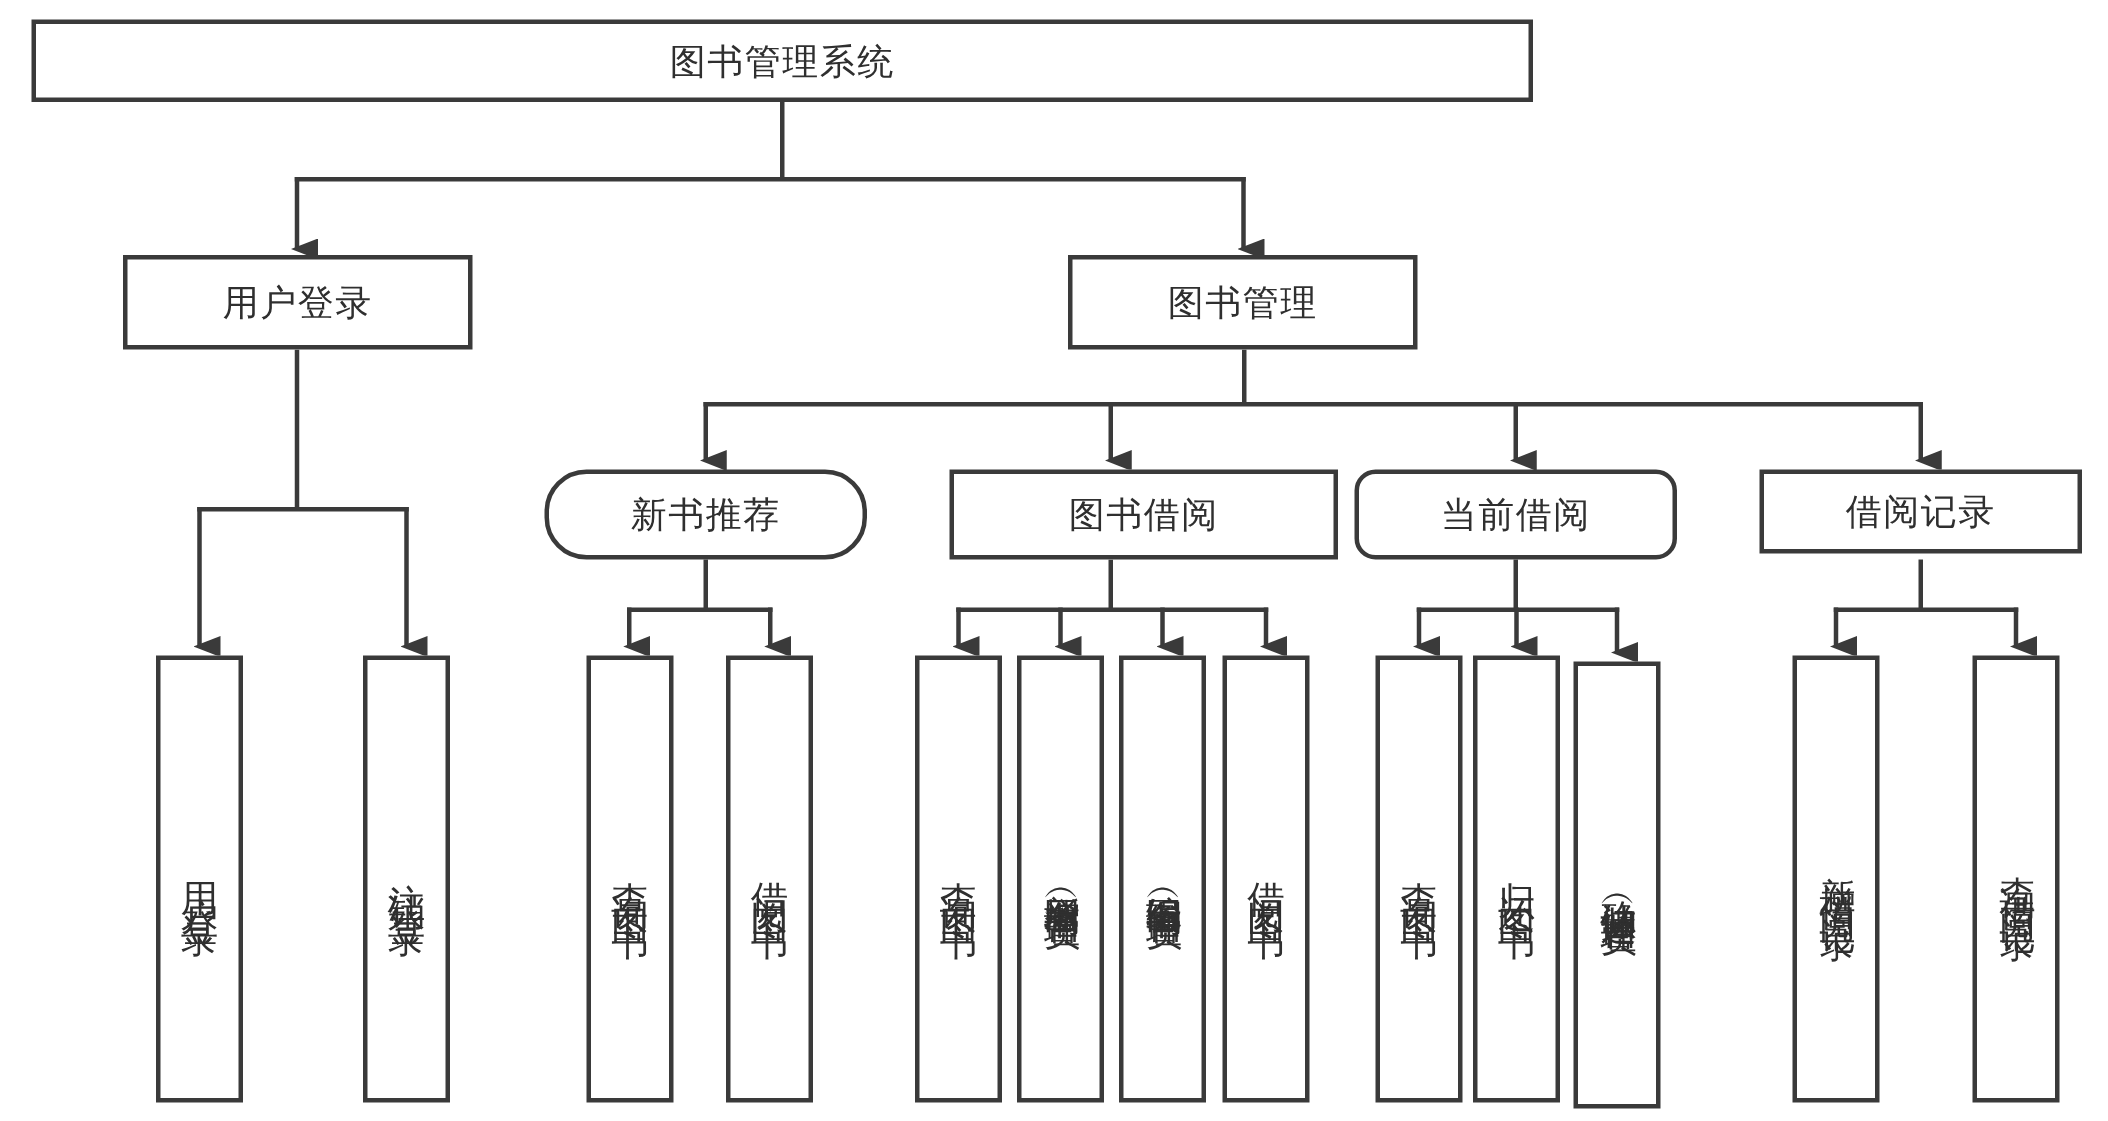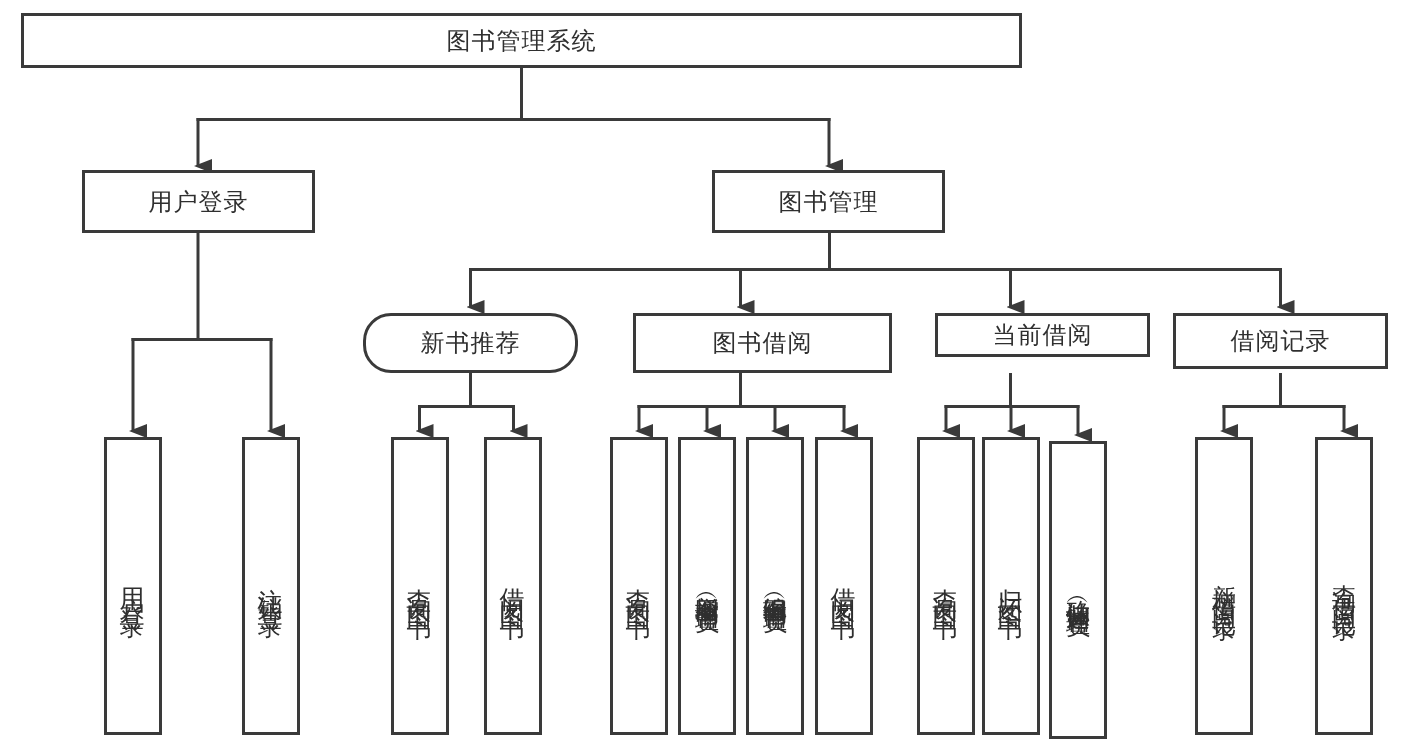--- a/index.html
+++ b/index.html
@@ -31,21 +31,21 @@
   }
   .v4{font-size:25px;letter-spacing:9px;}
   .v6{font-size:24px;letter-spacing:7px;}
   .v10{font-size:24px;letter-spacing:2px;}
   
   #b-root{left:21px;top:13px;width:1001px;height:55px;}
   #b-login{left:82px;top:170px;width:233px;height:63px;}
   #b-mgmt{left:712px;top:170px;width:233px;height:63px;}
   #b-rec{left:363px;top:313px;width:215px;height:60px;border-radius:28px;}
   #b-bor{left:633px;top:313px;width:259px;height:60px;}
-  #b-cur{left:935px;top:313px;width:215px;height:44px;}
+  #b-cur{left:903px;top:313px;width:215px;height:60px;border-radius:14px;}
   #b-his{left:1173px;top:313px;width:215px;height:56px;}
   #b-l1{left:104px;top:437px;}
   #b-l2{left:242px;top:437px;}
   #b-l3{left:391px;top:437px;}
   #b-l4{left:484px;top:437px;}
   #b-l5{left:610px;top:437px;}
   #b-l6{left:678px;top:437px;}
   #b-l7{left:746px;top:437px;}
   #b-l8{left:815px;top:437px;}
   #b-l9{left:917px;top:437px;}

